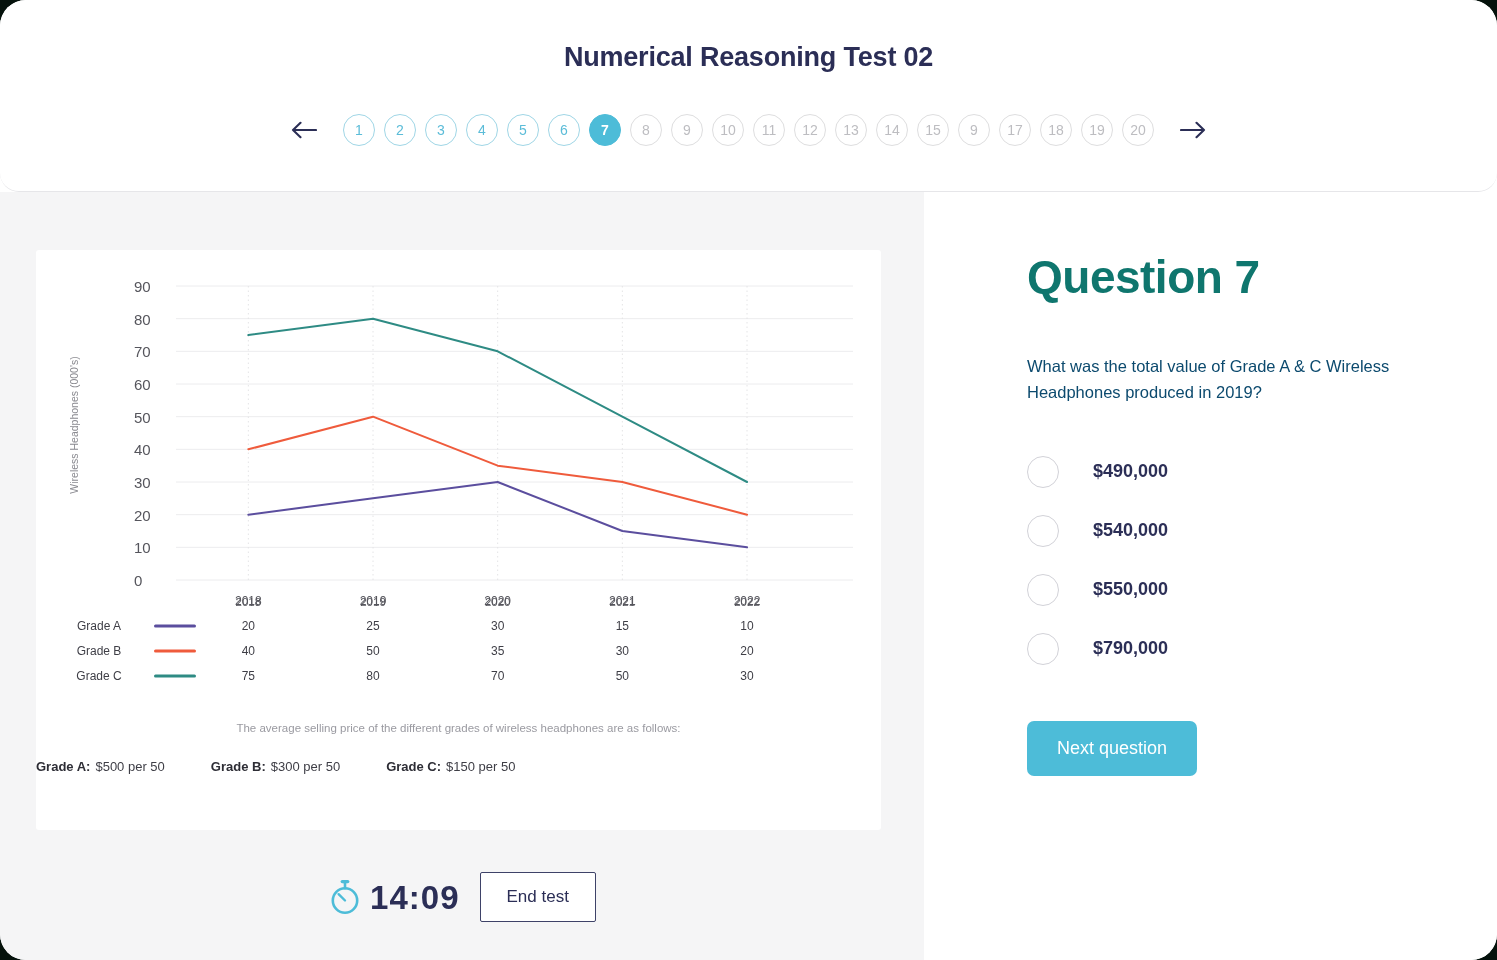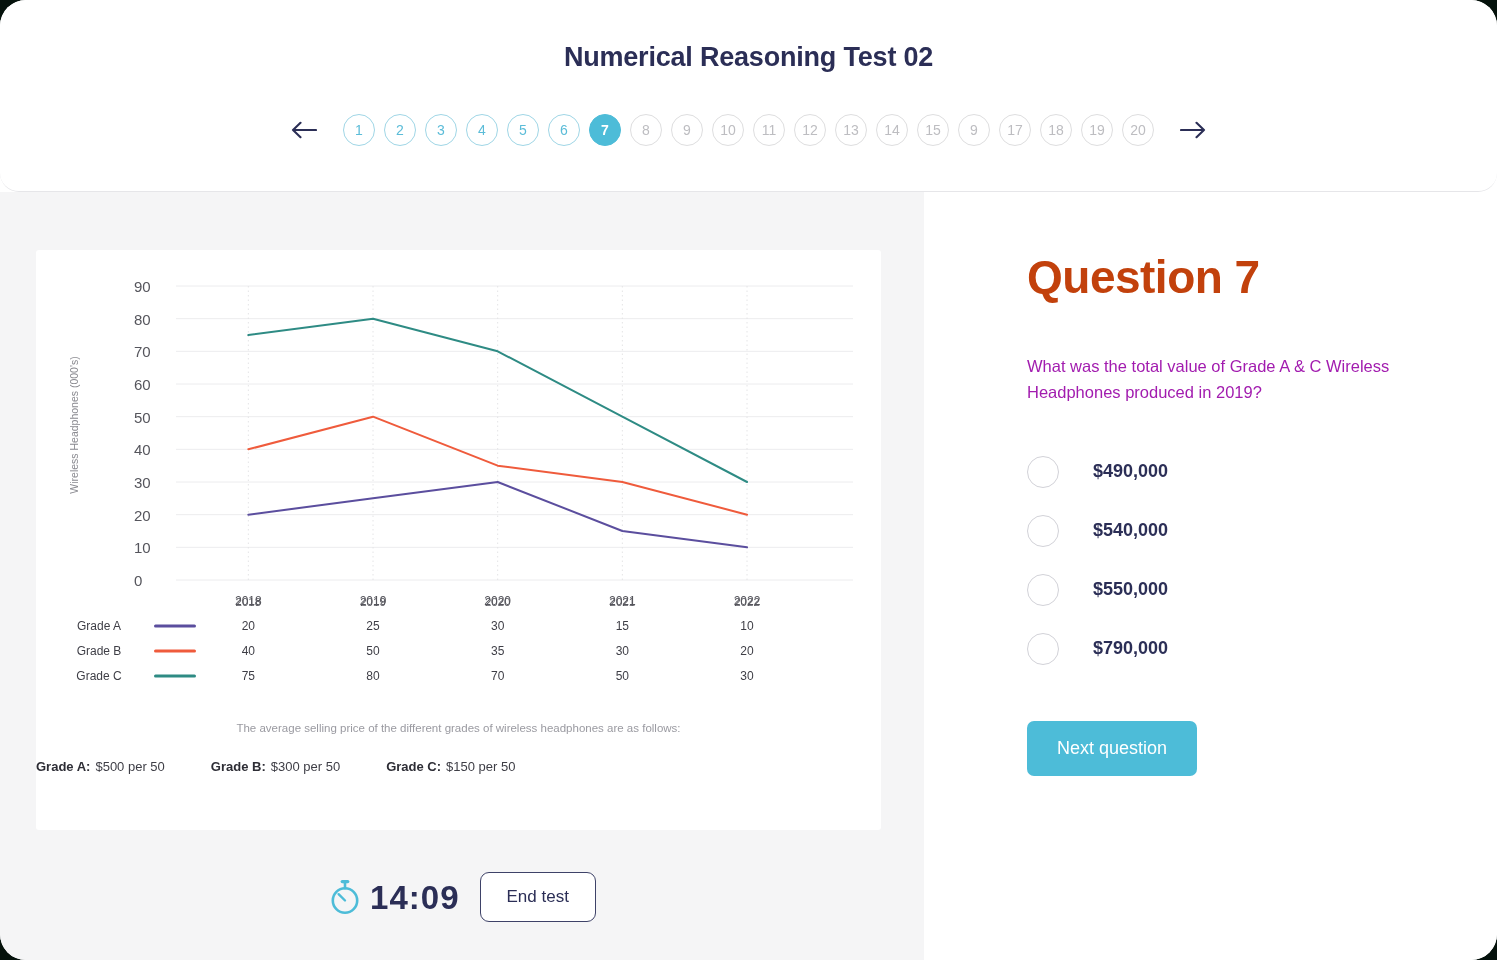--- a/index.html
+++ b/index.html
@@ -207,51 +207,51 @@
     font-size: 33px;
     font-weight: bold;
     color: #2b2e56;
     letter-spacing: 1px;
     line-height: 1;
   }
   #end-test-button {
     margin-left: 12px;
     padding: 14px 26px;
     border: 1.5px solid #3e4268;
-    border-radius: 9px;
+    border-radius: 2px;
     background: #ffffff;
     font-size: 17px;
     color: #2b2e56;
     cursor: pointer;
     font-family: "Liberation Sans", sans-serif;
   }
 
   
   #right-panel {
     position: absolute;
     top: 192px; left: 924px;
     width: 573px;
     height: 768px;
     background: #ffffff;
   }
   #question-heading {
     position: absolute;
     top: 58px; left: 103px;
     font-size: 46px;
     font-weight: bold;
-    color: #c2410c;
+    color: #0f766e;
     letter-spacing: -0.5px;
   }
   #question-text {
     position: absolute;
     top: 162px; left: 103px;
     width: 370px;
     font-size: 16.5px;
     line-height: 1.55;
-    color: #a21caf;
+    color: #0c4a6e;
   }
   #answers {
     position: absolute;
     top: 250px; left: 103px;
     width: 400px;
   }
   .answer-option {
     display: flex;
     align-items: center;
     height: 59px;

